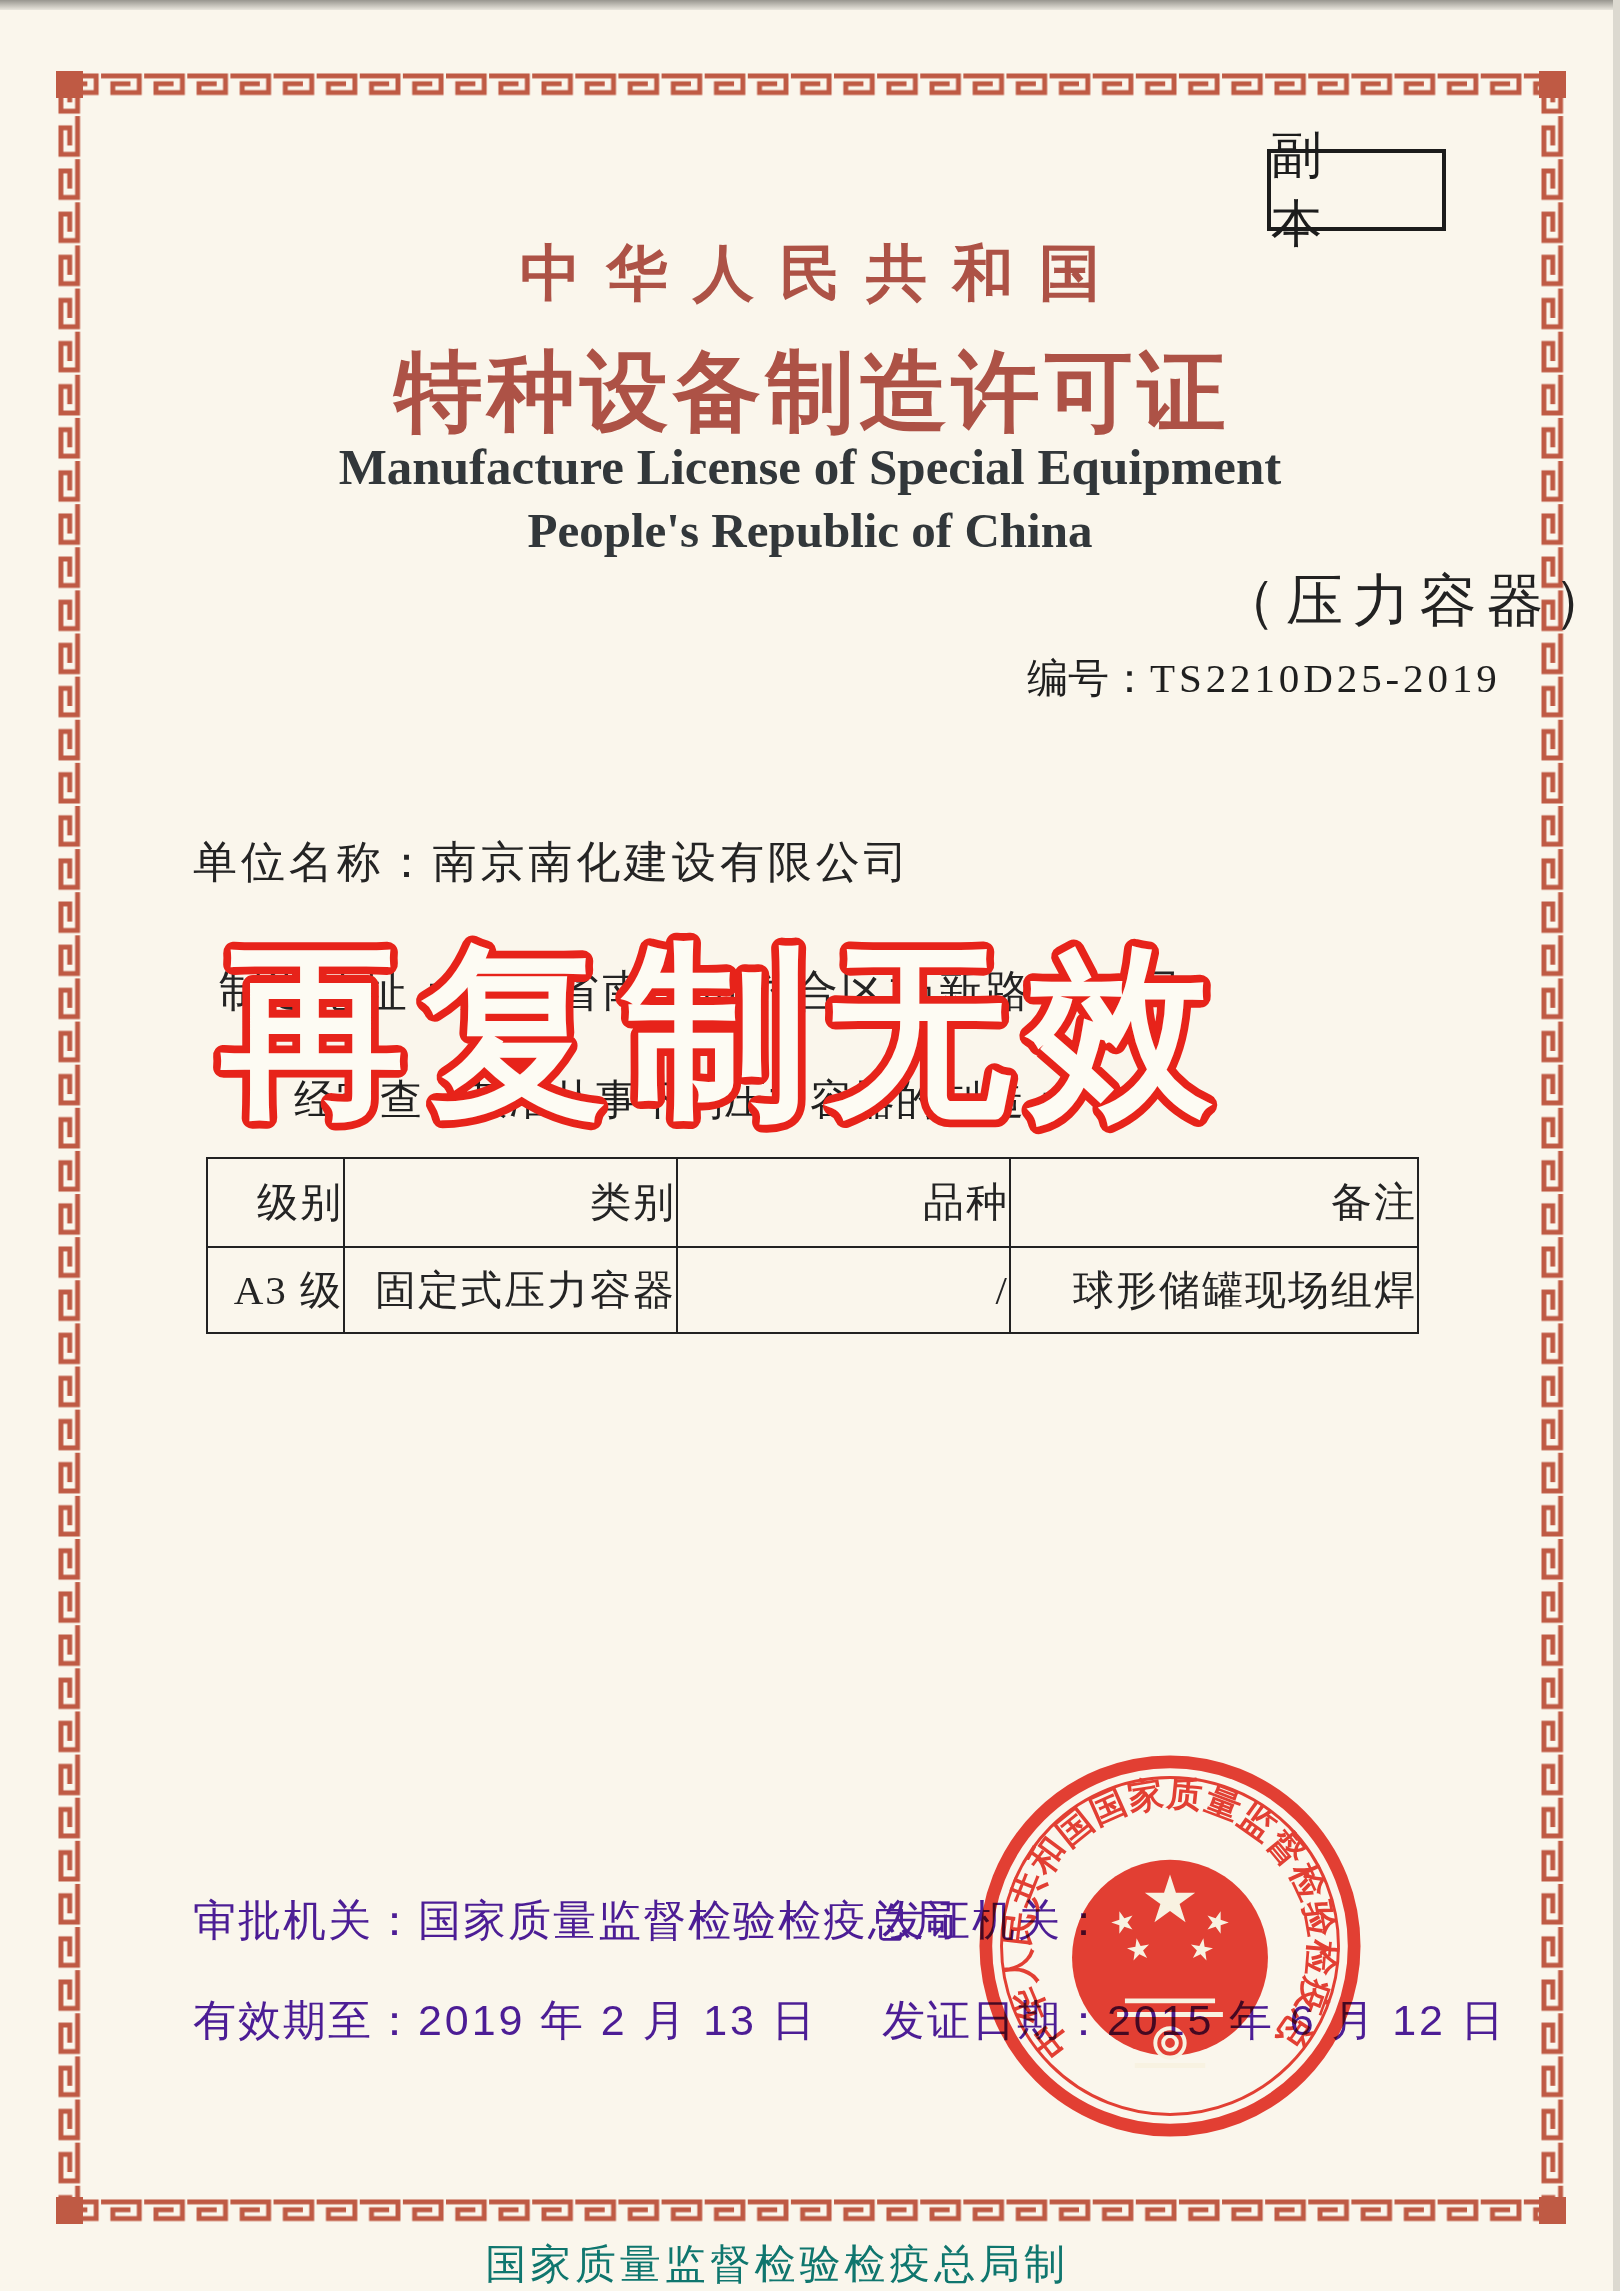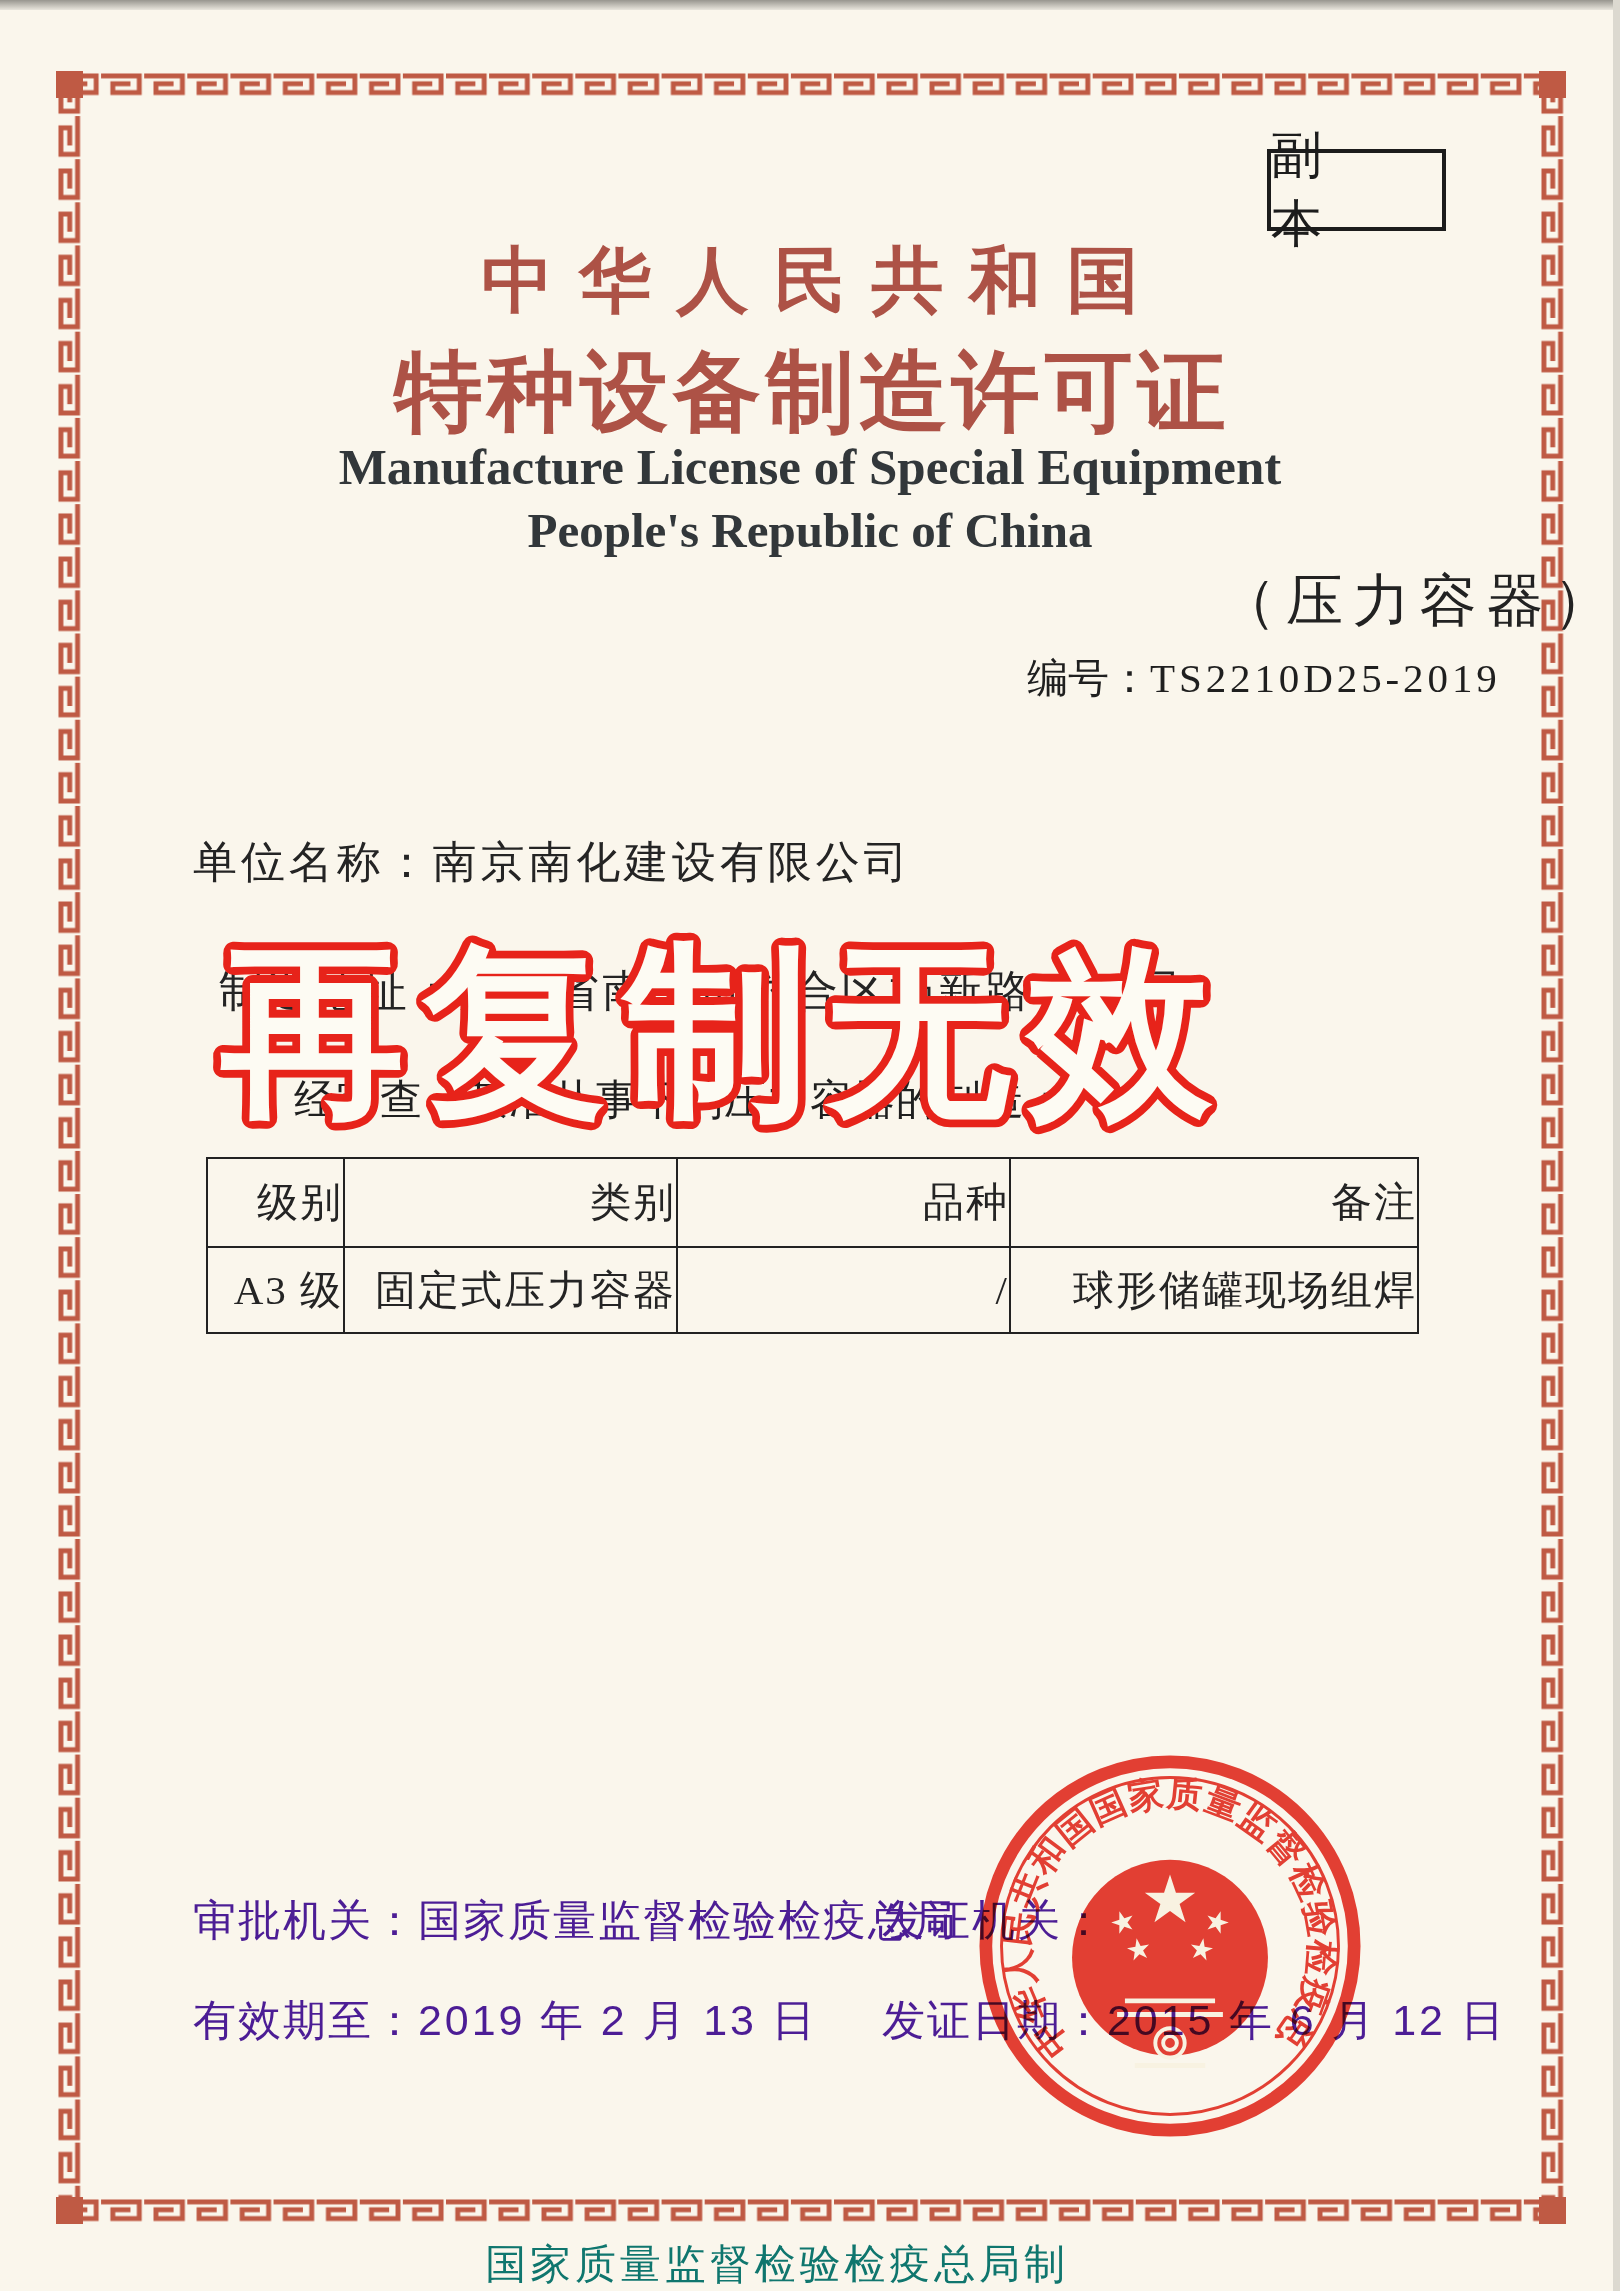--- a/index.html
+++ b/index.html
@@ -19,21 +19,21 @@
   .frame{pointer-events:none;}
   .corner{width:26.5px;height:26.5px;background:#bf5a44;}
 
   
   .copy-box{
     left:1267px;top:149px;width:179px;height:82px;box-sizing:border-box;
     border:4.9px solid #1c1c1c;display:flex;align-items:center;justify-content:center;
     font-size:51px;font-weight:normal;letter-spacing:7.8px;word-spacing:33px;color:#1c1c1c;
   }
 
-  .title-cn1{top:233px;font-size:72px;font-weight:bold;color:#ad5246;letter-spacing:25.5px;text-indent:25.5px;}
+  .title-cn1{top:233px;font-size:61px;font-weight:bold;color:#ad5246;letter-spacing:25.5px;text-indent:25.5px;}
   .title-cn2{top:333px;font-size:88px;font-weight:bold;color:#ad5246;letter-spacing:4.9px;text-indent:4.9px;}
   .title-en1{top:438px;font-size:51px;font-weight:bold;color:#32373a;}
   .title-en2{top:502px;font-size:49px;font-weight:bold;color:#32373a;}
   .subtitle{top:563px;font-size:57px;color:#222;letter-spacing:9.8px;text-indent:9.8px;text-align:right;}
 
   .license-no{top:651px;left:1027px;font-size:41px;}
   .license-no .val{font-family:"Liberation Serif","DejaVu Serif",serif;letter-spacing:3.9px;}
 
   .field{font-size:44px;letter-spacing:3.9px;color:#242424;}
   .company{top:833px;left:193px;}

